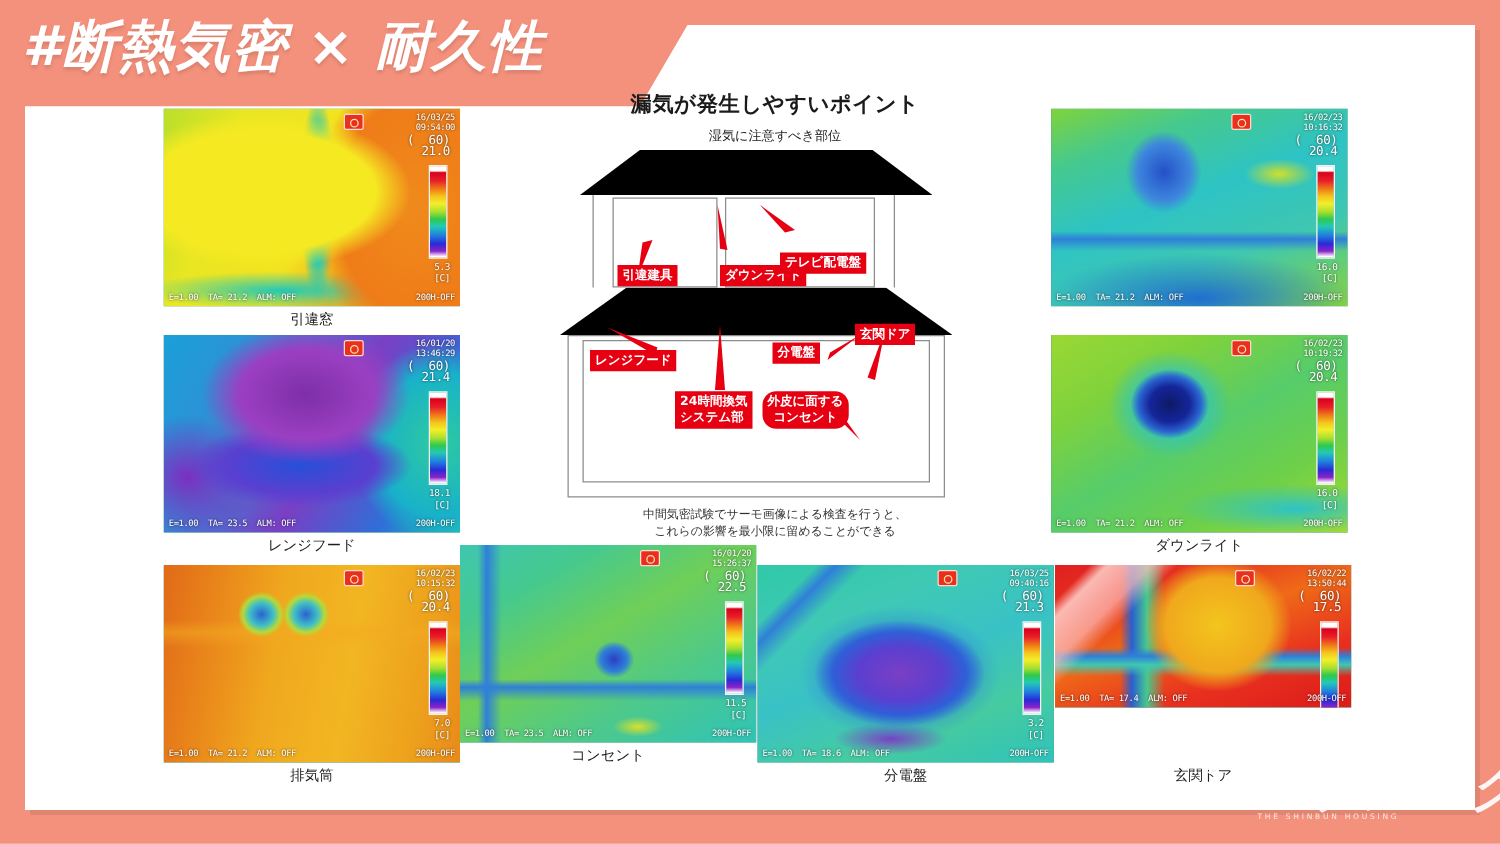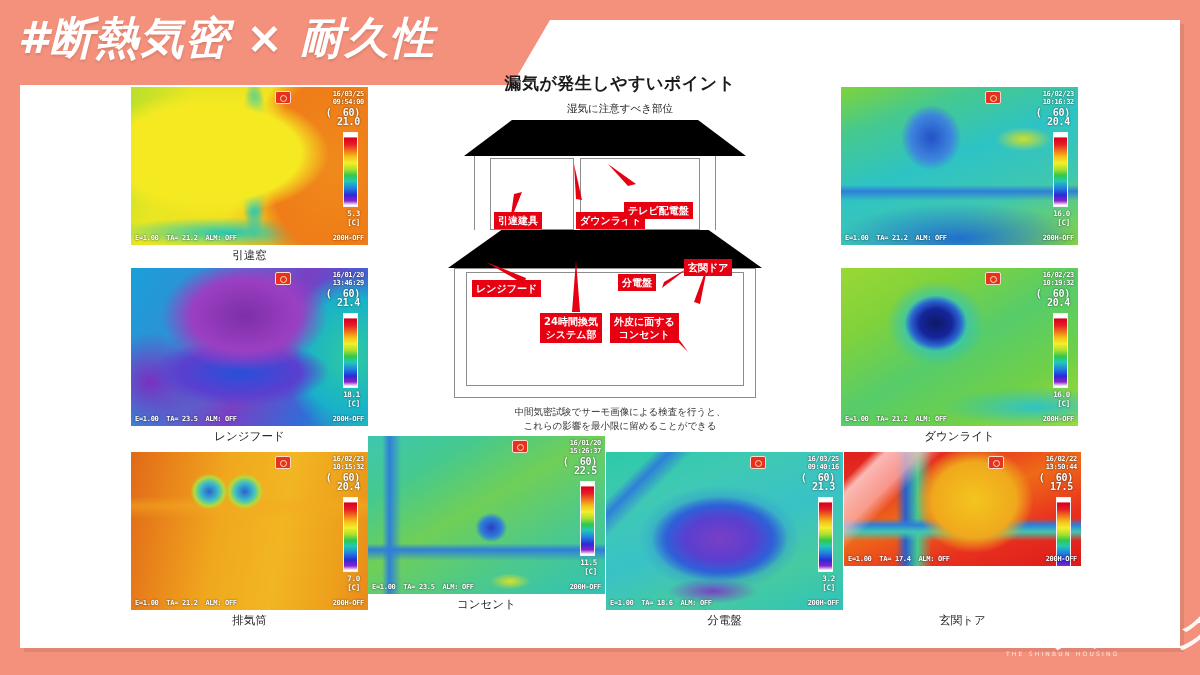--- a/index.html
+++ b/index.html
@@ -38,21 +38,21 @@
   
   .tile{position:absolute;}
   .thermo{
     position:relative;width:100%;height:100%;overflow:hidden;
     background:#2c8f6e;
   }
   .thermo .field{position:absolute;inset:0;}
   .osd{
     position:absolute;color:#ffffff;
     font-family:"DejaVu Sans Mono","Liberation Mono",monospace;
-    font-weight:bold;text-shadow:0 0 2px rgba(0,0,0,.75);
+    font-weight:normal;text-shadow:0 0 2px rgba(0,0,0,.75);
     white-space:pre;letter-spacing:-0.3px;
   }
   .osd-date{right:4px;top:3px;font-size:7px;line-height:8px;text-align:right;}
   .osd-range{right:8px;top:21px;font-size:10px;line-height:9px;text-align:right;}
   .osd-lo{right:8px;font-size:7.5px;line-height:9px;text-align:right;}
   .osd-bottom{left:4px;right:4px;bottom:3px;font-size:7px;line-height:8px;display:flex;justify-content:space-between;}
   .cam-icon{
     position:absolute;width:14px;height:11px;border-radius:2px;
     background:#e8301f;border:1px solid #ffd9cf;
   }
@@ -361,24 +361,24 @@
       <polygon points="248,196 222,216 224,210" fill="#e60012"></polygon>
       <polygon points="268,192 260,232 254,230" fill="#e60012"></polygon>
       <polygon points="248,280 226,258 228,252" fill="#e60012"></polygon>
     </svg>
 
     <div class="lbl" style="left:54px;top:140px;">引違建具</div>
     <div class="lbl" style="left:136px;top:140px;">ダウンライト</div>
     <div class="lbl" style="left:184px;top:109px;margin-top:21px;">テレビ配電盤</div>
 
     <div class="lbl" style="left:32px;top:208px;">レンジフード</div>
-    <div class="lbl" style="left:100px;top:241px;text-align:center;">24時間換気
+    <div class="lbl" style="left:100px;top:241px;text-align:left;">24時間換気
 システム部</div>
     <div class="lbl" style="left:178px;top:202px;">分電盤</div>
-    <div class="lbl" style="left:170px;top:241px;text-align:center;">外皮に面する
+    <div class="lbl" style="left:170px;top:241px;text-align:center;border-radius:11px;">外皮に面する
 コンセント</div>
     <div class="lbl" style="left:244px;top:187px;">玄関ドア</div>
 
     <div class="diagram-note">
       <div>中間気密試験でサーモ画像による検査を行うと、</div>
       <div>これらの影響を最小限に留めることができる</div>
     </div>
   </div>
 
   <div class="watermark">

